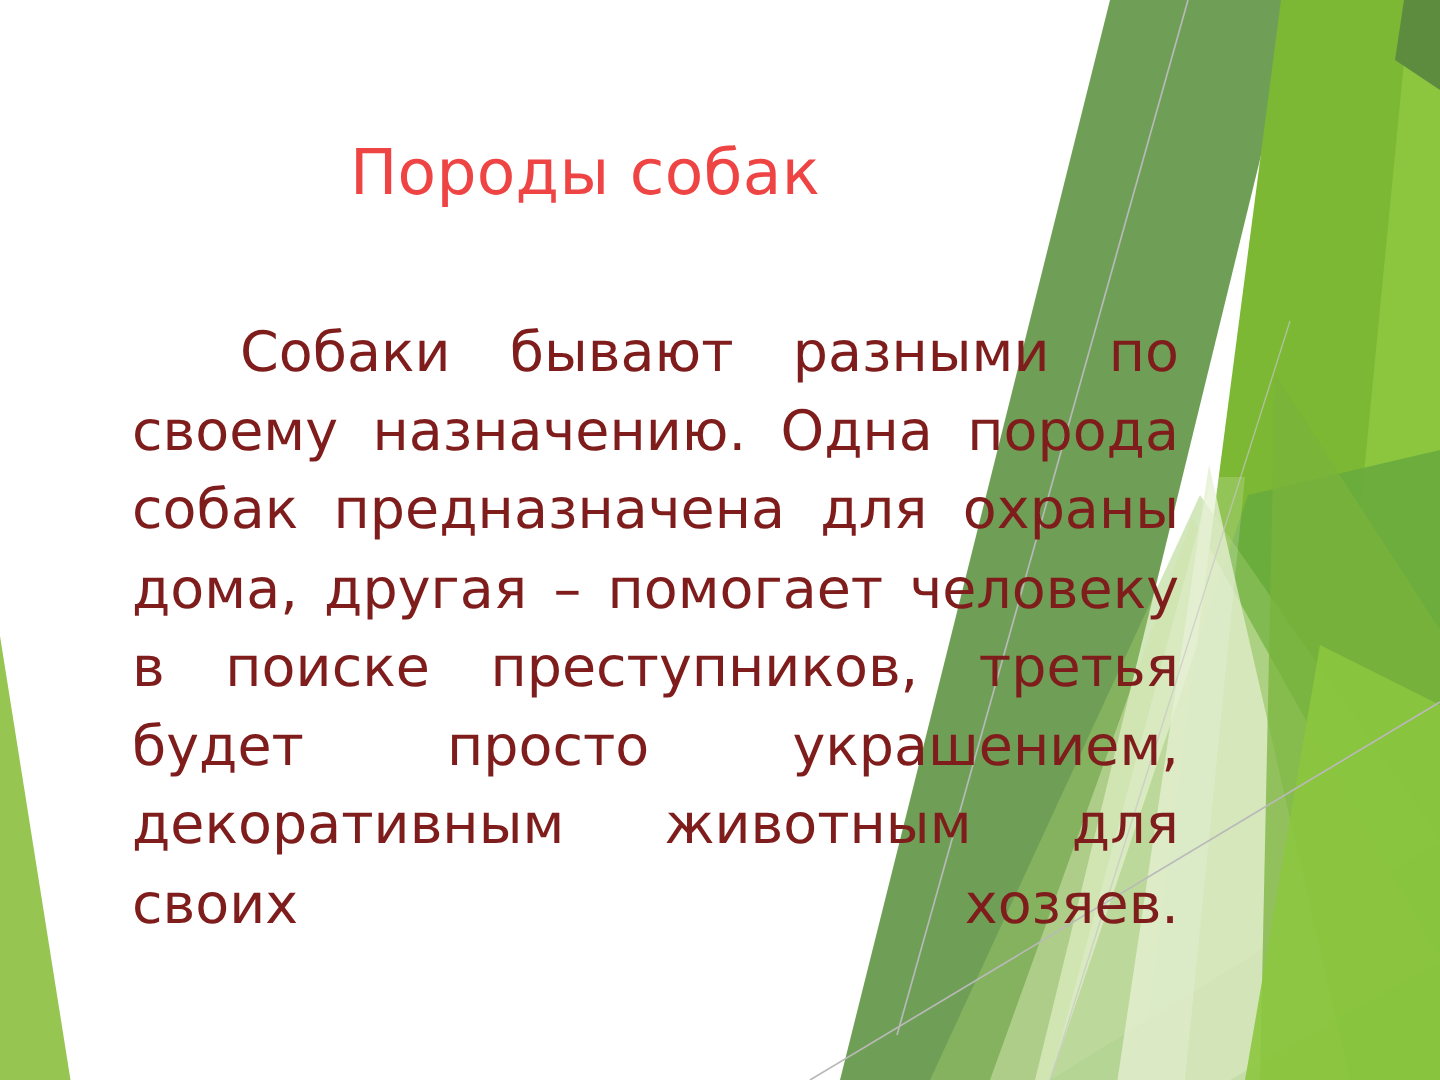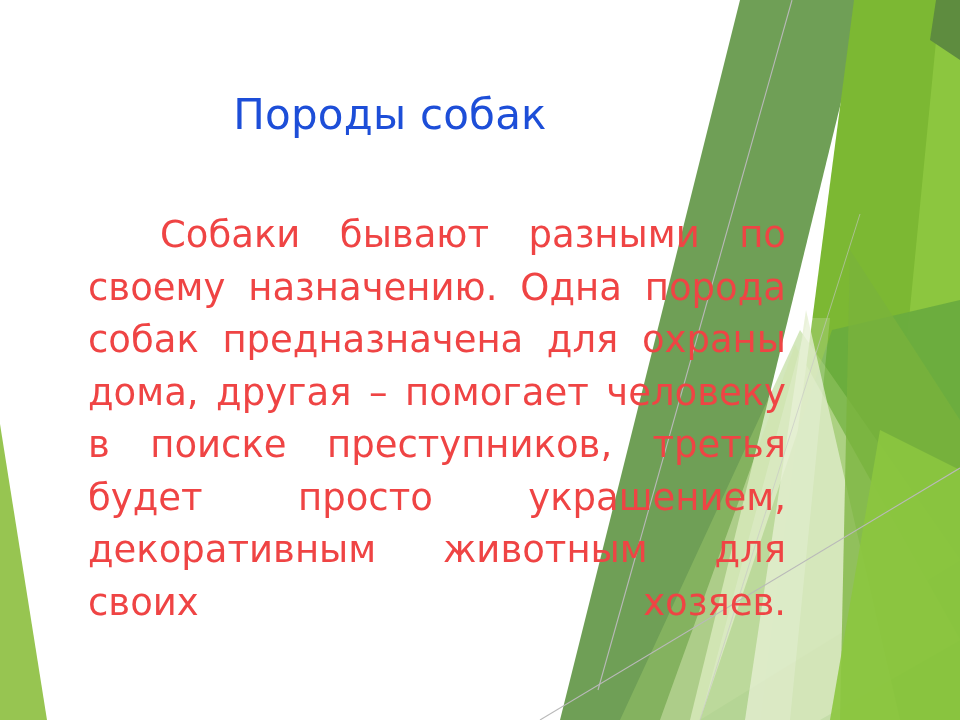--- a/index.html
+++ b/index.html
@@ -47,35 +47,35 @@
   #slide-title {
     position: absolute;
     left: 90px;
     top: 63px;
     width: 600px;
     text-align: center;
     font-family: "DejaVu Sans", sans-serif;
     font-size: 42px;
     line-height: 1.12;
     font-weight: 400;
-    color: #1d4ed8;
+    color: #ef4444;
     letter-spacing: 0.2px;
     white-space: nowrap;
   }
 
   #slide-body {
     position: absolute;
     left: 88px;
     top: 172px;
     width: 698px;
     font-family: "DejaVu Sans", sans-serif;
     font-size: 37px;
     line-height: 52.5px;
     font-weight: 400;
-    color: #ef4444;
+    color: #7f1d1d;
     text-align: justify;
     text-justify: inter-word;
     text-indent: 72px;
     -webkit-hyphens: none;
     hyphens: none;
   }
   
   #slide-body::after {
     content: "";
     display: inline-block;

